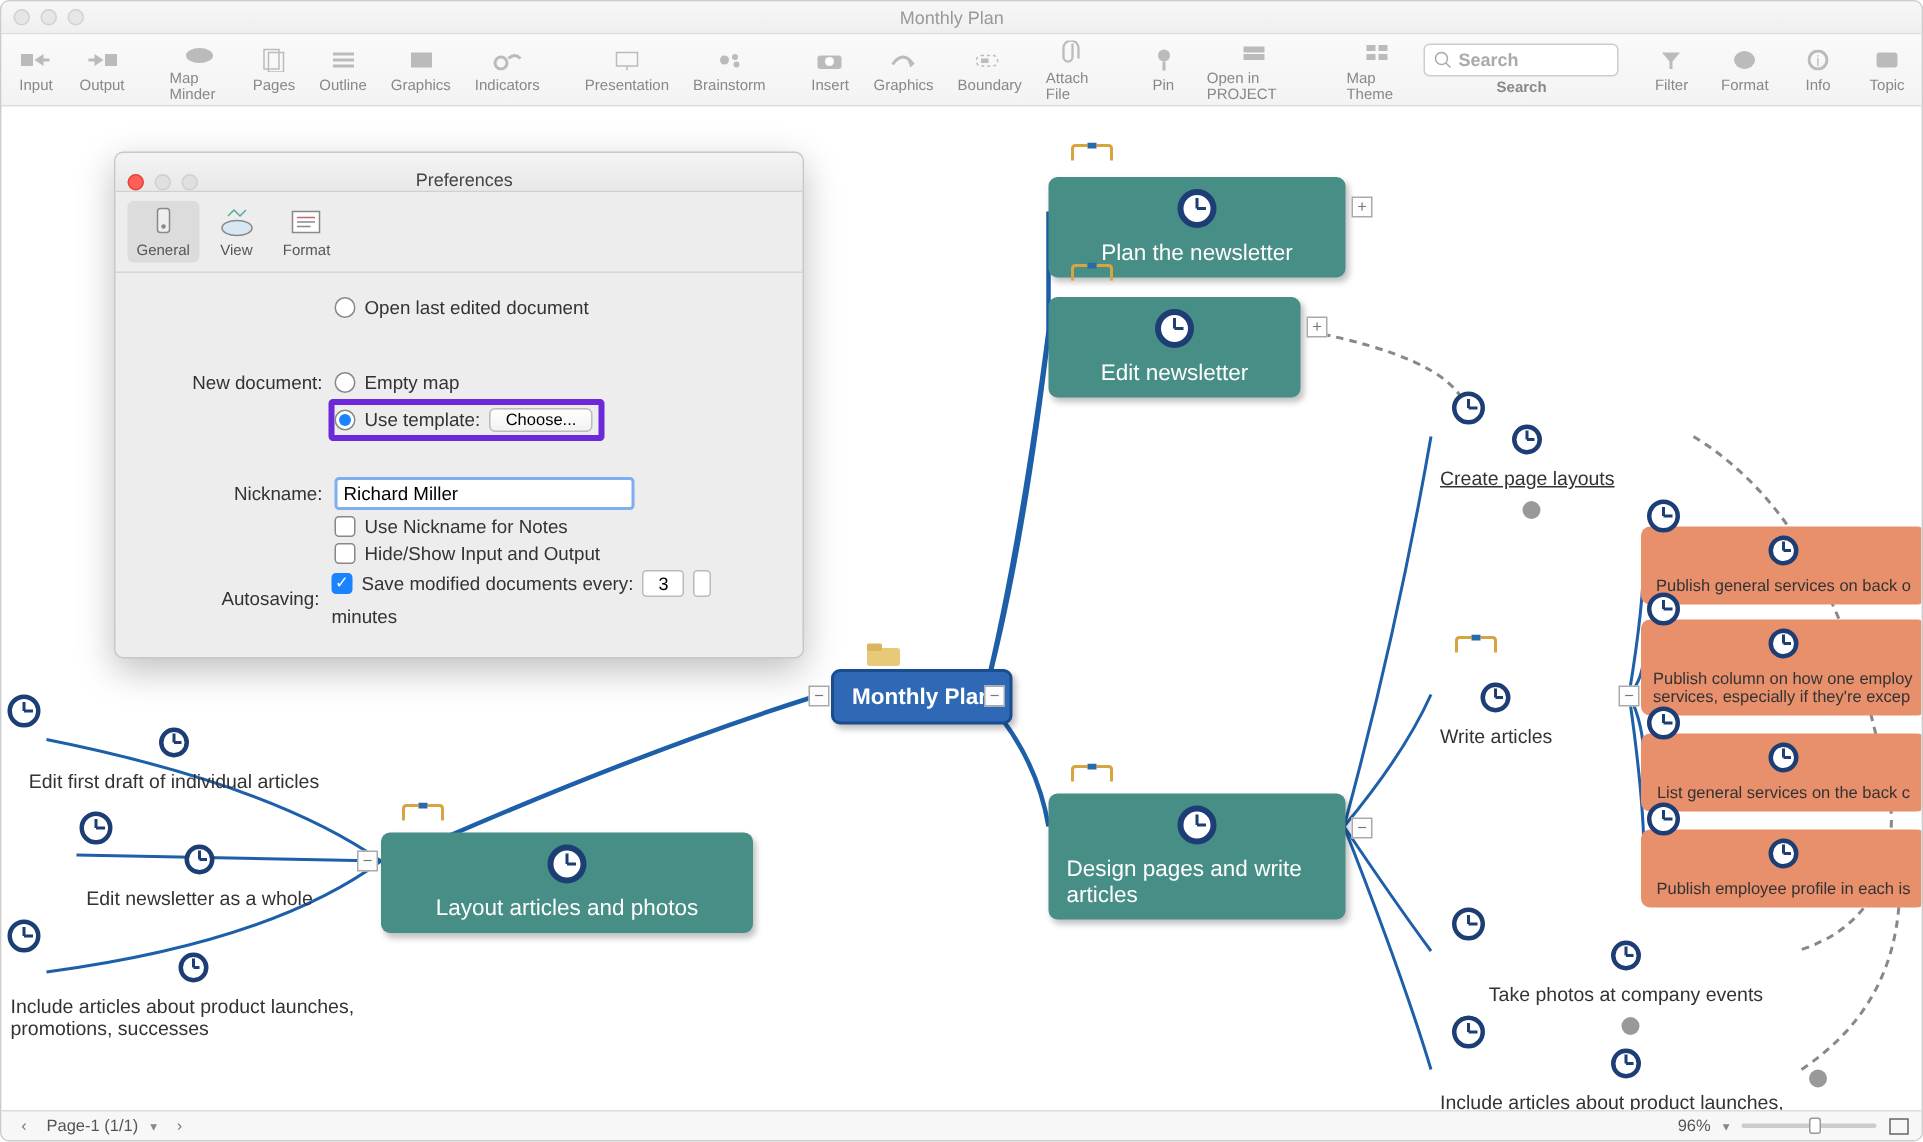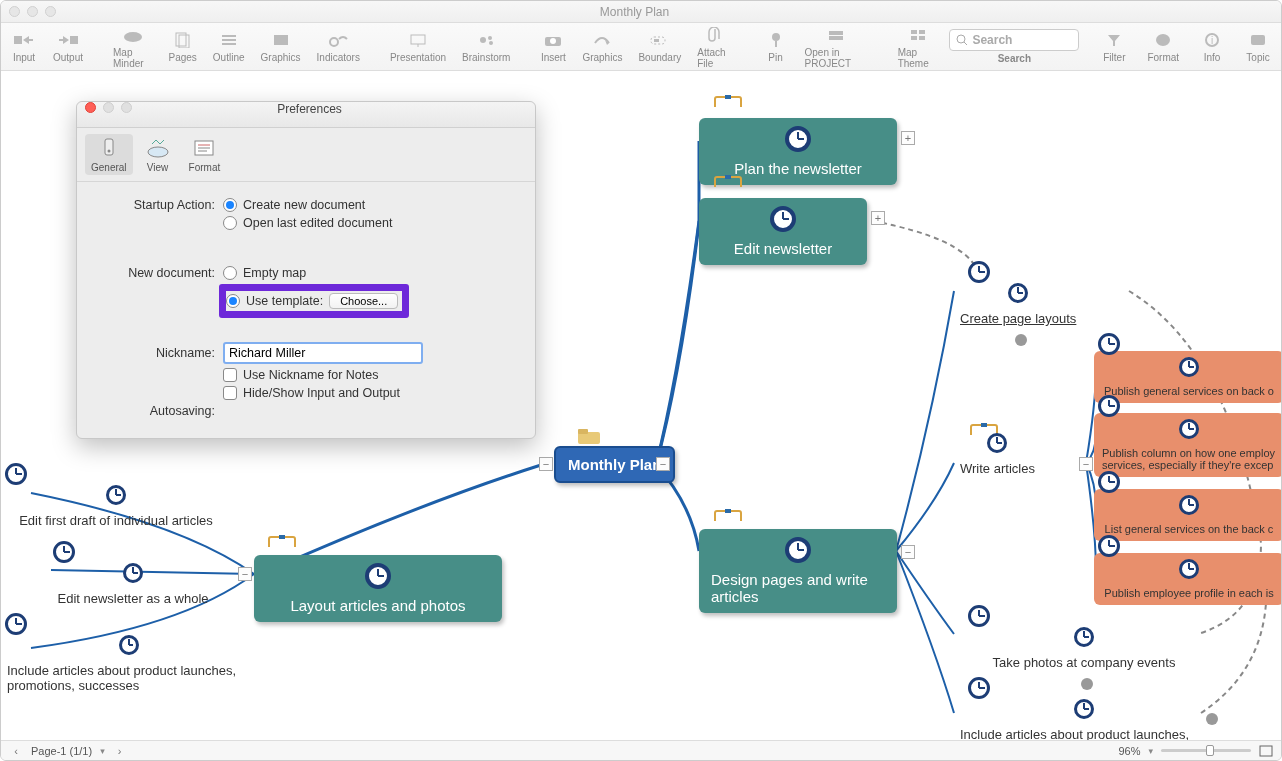--- a/index.html
+++ b/index.html
@@ -43,21 +43,21 @@
 .dot { width:12px; height:12px; border-radius:50%; background:#999; margin-left:6px; display:inline-block; }
 .expander { position:absolute; width:14px; height:14px; border:1px solid #aaa; background:#fdfdfd; font-size:11px; color:#777; display:flex; align-items:center; justify-content:center; }
 .bracket { position:absolute; width:30px; height:14px; }
 .bracket svg { width:100%; height:100%; }
 
 
 svg.connections { position:absolute; left:0; top:0; width:100%; height:100%; pointer-events:none; }
 
 
 .prefs { position:absolute; left:75px; top:100px; width:460px; background:#ededed; border:1px solid #c8c8c8; border-radius:6px; box-shadow: 0 8px 24px rgba(0,0,0,.25); }
-.prefs .pbar { height:26px; display:flex; align-items:flex-start; padding:0 8px; border-bottom:1px solid #d0d0d0; border-radius:6px 6px 0 0; background:linear-gradient(#f4f4f4,#e8e8e8); }
+.prefs .pbar { height:26px; display:flex; align-items:flex-end; padding:0 8px; border-bottom:1px solid #d0d0d0; border-radius:6px 6px 0 0; background:linear-gradient(#f4f4f4,#e8e8e8); }
 .pbar .dots { display:flex; gap:7px; }
 .pbar .d { width:11px; height:11px; border-radius:50%; }
 .pbar .d.red { background:#ff5f57; border:1px solid #e24238; }
 .pbar .d.grey { background:#e0e0e0; border:1px solid #cfcfcf; }
 .pbar .ptitle { flex:1; text-align:center; font-size:12px; color:#444; }
 .prefs .tabs { display:flex; gap:6px; padding:6px 8px; border-bottom:1px solid #d6d6d6; align-items:flex-end;}
 .ptab { display:flex; flex-direction:column; align-items:center; font-size:10px; color:#555; gap:2px; padding:2px 6px 2px; border-radius:4px;}
 .ptab.active { background:#dcdcdc; }
 .ptab .pic { width:26px; height:24px; display:flex; align-items:center; justify-content:center; }
 .prefs .body { padding:12px 16px 16px; font-size:12.5px; color:#333; }
@@ -66,21 +66,21 @@
 .frow .ctrl { display:flex; align-items:center; gap:6px; flex-wrap:wrap; }
 .radio { width:14px; height:14px; border:1px solid #888; border-radius:50%; display:inline-flex; align-items:center; justify-content:center; background:#fff;}
 .radio.checked::after { content:""; width:8px; height:8px; background:#1a84ff; border-radius:50%; }
 .checkbox { width:14px; height:14px; border:1px solid #888; border-radius:3px; background:#fff; display:inline-flex; align-items:center; justify-content:center; }
 .checkbox.checked { background:#1a84ff; border-color:#1a84ff; }
 .checkbox.checked::after { content:"✓"; color:#fff; font-size:11px; line-height:1; }
 .btn { font-size:11px; padding:1px 10px; border:1px solid #bbb; border-radius:4px; background:linear-gradient(#fff,#f2f2f2); }
 .txt { border:2px solid #7faef0; border-radius:3px; padding:2px 4px; font-size:12.5px; width:200px; background:#fff; }
 .numbox { width:28px; border:1px solid #bbb; border-radius:3px; padding:1px 3px; font-size:12px; text-align:center; background:#fff; }
 .stepper { width:12px; height:18px; border:1px solid #bbb; border-radius:3px; background:#fff; position:relative;}
-.redbox { border:7px solid #6d28d9; border-radius:3px; padding:2px 4px 2px 0; margin-left:-4px; }
+.redbox { border:4px solid #6d28d9; border-radius:3px; padding:2px 4px 2px 0; margin-left:-4px; }
 .folder-ic { width:26px; height:20px; }
 
 .arrowbtn { width:14px; height:14px; display:flex; align-items:center; justify-content:center; color:#777; }
 </style>
 </head>
 <body>
 
 <div class="titlebar">
   <div class="traffic">
     <span></span>
@@ -389,21 +389,21 @@
   <div class="node plain" style="left:953px; top:206px;text-decoration:underline;">
     <span class="clock above" style="left:14px"></span>
     <span class="clock sm"></span>
     <span style="font-size:13px">Create page layouts</span>
     <span class="dot"></span>
   </div>
   <div class="bracket" style="left:968px; top:350px;"><svg>
         <path d="M2 12 L2 4 Q2 2 4 2 L12 2 M18 2 L26 2 Q28 2 28 4 L28 12" fill="none" stroke="#d9a440" stroke-width="2"></path>
         <rect x="12" y="0" width="6" height="4" fill="#2a6aa8"></rect>
       </svg></div>
-  <div class="node plain" style="left:953px; top:356px;">
+  <div class="node plain" style="left:953px; top:378px;">
     <span class="clock sm"></span>
     <span style="font-size:13px">Write articles</span>
   </div>
   <div class="expander" style="left:1078px; top:384px;">−</div>
 
   <div class="node plain" style="left:953px; top:550px; width:260px;">
     <span class="clock above" style="left:14px"></span>
     <span class="clock sm"></span>
     <span style="font-size:13px">Take photos at company events</span>
     <span class="dot"></span>
@@ -475,27 +475,20 @@
             <line x1="5" y1="10" x2="17" y2="10" stroke="#888"></line>
             <line x1="5" y1="13" x2="14" y2="13" stroke="#888"></line>
           </svg>
         </div>
       <span>Format</span>
     </div>
   </div>
   <div class="body">
 
     <div class="frow">
-      <div class="lab">Startup Action:</div>
-      <div class="ctrl">
-        <span class="radio checked"></span>
-        <span>Create new document</span>
-      </div>
-    </div>
-    <div class="frow">
       <div class="lab"></div>
       <div class="ctrl">
         <span class="radio"></span>
         <span>Open last edited document</span>
       </div>
     </div>
 
     <div style="height:28px"></div>
 
     <div class="frow">
@@ -531,20 +524,27 @@
     </div>
     <div class="frow">
       <div class="lab"></div>
       <div class="ctrl">
         <span class="checkbox"></span>
         <span>Hide/Show Input and Output</span>
       </div>
     </div>
     <div class="frow">
       <div class="lab">Autosaving:</div>
+      <div class="ctrl">
+        <span class="checkbox checked"></span>
+        <span>Save modified documents every:</span>
+        <input class="numbox" value="3" style="">
+        <span class="stepper"></span>
+        <span>minutes</span>
+      </div>
     </div>
 
   </div>
 </div>
 
 <div class="statusbar">
   <span class="arrowbtn">‹</span>
   <span>Page-1 (1/1)</span>
   <span style="font-size:9px;color:#888">▾</span>
   <span class="arrowbtn">›</span>

